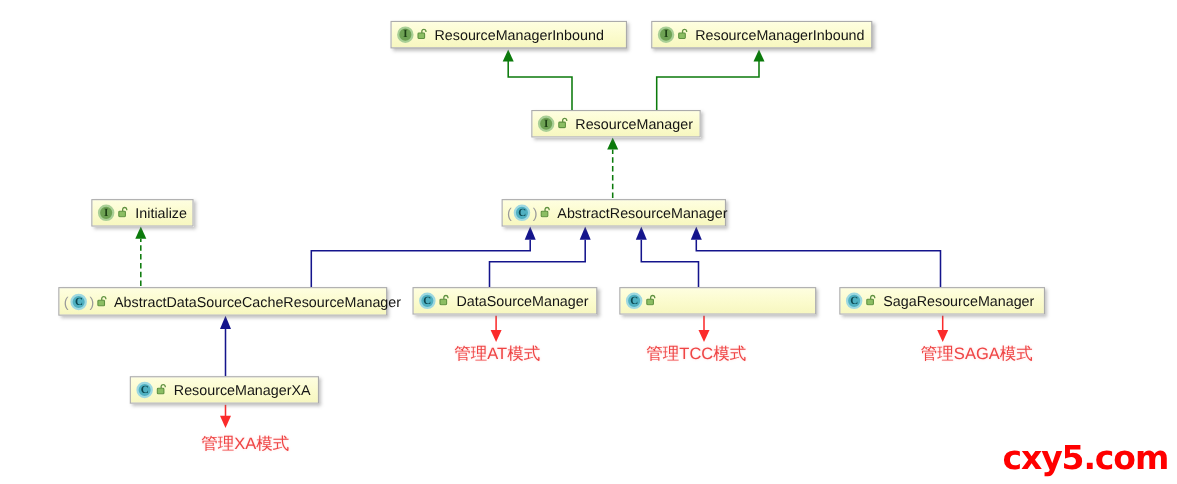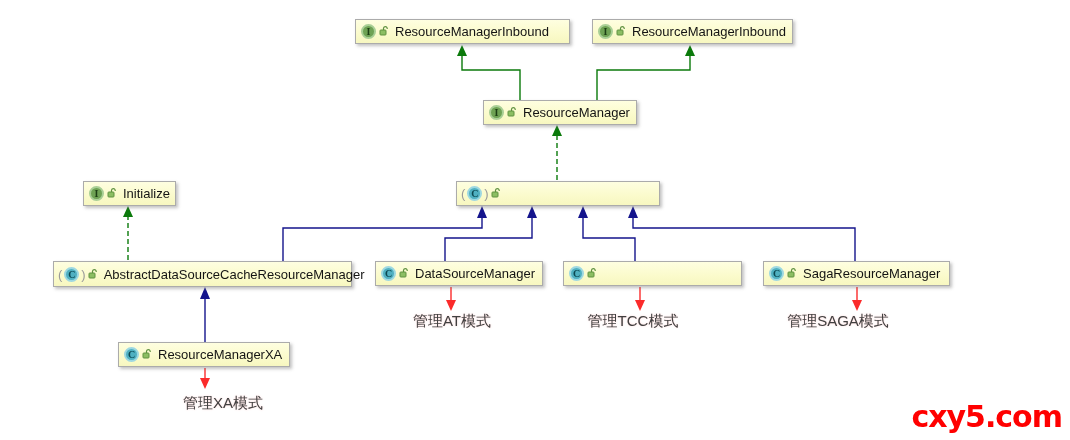--- a/index.html
+++ b/index.html
@@ -61,28 +61,28 @@
   .wire-green-dash { stroke:#0b7a0b; stroke-width:1.4; fill:none; stroke-dasharray:5 3; }
   .wire-navy   { stroke:#14148c; stroke-width:1.4; fill:none; }
   .wire-red    { stroke:#fb2b2b; stroke-width:1.4; fill:none; }
   .head-green  { fill:#0b7a0b; stroke:none; }
   .head-navy   { fill:#14148c; stroke:none; }
   .head-red    { fill:#fb2b2b; stroke:none; }
 
   .note {
     position:absolute;
     transform: translateX(-50%);
-    color:#404040;
+    color:#ef4444;
     font-size:15px;
     white-space: nowrap;
     text-shadow: 0 0 2px rgba(255,120,120,0.35);
   }
   #note-at   { left:452px; top:312px; }
   #note-tcc  { left:633px; top:312px; }
-  #note-saga { left:838px; top:312px;text-align:center; }
+  #note-saga { left:888px; top:312px;text-align:center; }
   #note-xa   { left:223px; top:394px; }
 
   #watermark {
     position:absolute;
     right:8px; bottom:6px;
     color:#ff0000;
     font-size:30px;
     font-weight:bold;
     letter-spacing:-1px;
     font-family:"DejaVu Sans", sans-serif;
@@ -160,20 +160,21 @@
   </div>
 
   <div class="node" id="n-arm">
     <span class="paren">(</span>
     <span class="circ circ-c">C</span>
     <span class="paren">)</span>
     <svg class="lock" width="11" height="11">
         <path d="M4.5,5 V3.1 A1.9,1.9 0 0 1 8.2,3.1 V4.1" fill="none" stroke="#5f9140" stroke-width="1.2"></path>
         <rect x="1" y="5" width="6" height="5" rx="0.8" fill="#8cbe63" stroke="#5f9140"></rect>
       </svg>
+    <span class="label">AbstractResourceManager</span>
   </div>
   <div class="node" id="n-adscrm">
     <span class="paren">(</span>
     <span class="circ circ-c">C</span>
     <span class="paren">)</span>
     <svg class="lock" width="11" height="11">
         <path d="M4.5,5 V3.1 A1.9,1.9 0 0 1 8.2,3.1 V4.1" fill="none" stroke="#5f9140" stroke-width="1.2"></path>
         <rect x="1" y="5" width="6" height="5" rx="0.8" fill="#8cbe63" stroke="#5f9140"></rect>
       </svg>
     <span class="label">AbstractDataSourceCacheResourceManager</span>

